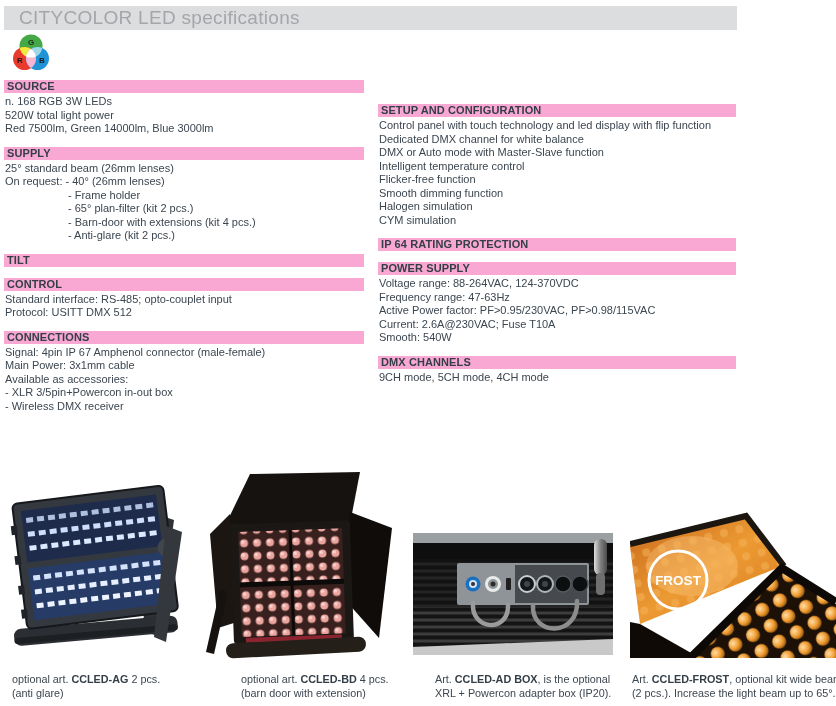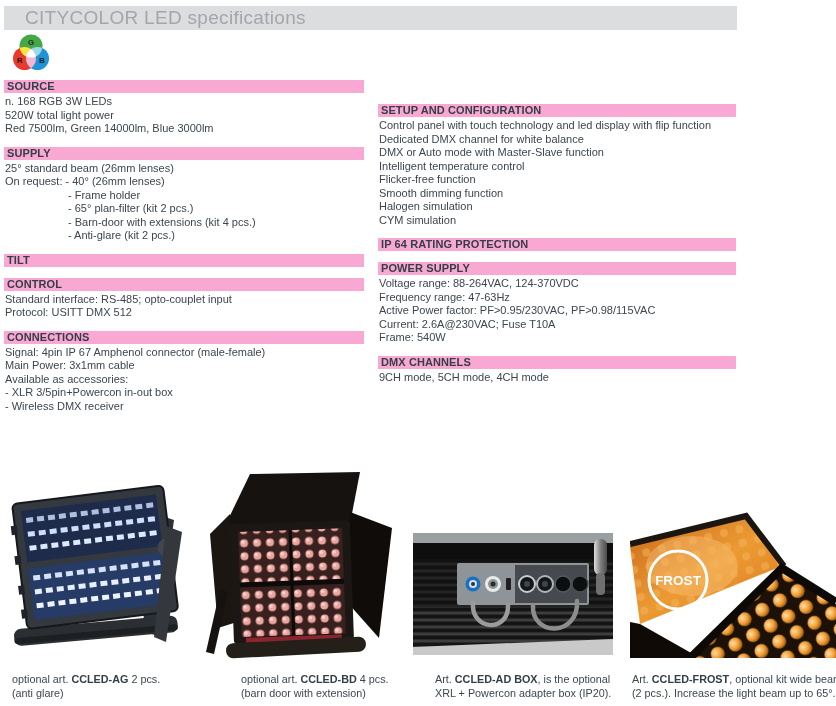--- a/index.html
+++ b/index.html
@@ -1,20 +1,20 @@
 <!DOCTYPE html>
 <html><head>
 <meta charset="utf-8">
 <style>
   html,body{margin:0;padding:0;background:#fff;}
   .page{position:relative;width:836px;height:706px;background:#ffffff;overflow:hidden;
         font-family:"Liberation Sans",sans-serif;}
   
   .title-bar{position:absolute;left:4px;top:6px;width:733px;height:24px;background:#dbdddf;
-             color:#a4a6a9;font-size:19px;line-height:24px;padding-left:21px;box-sizing:border-box;
+             color:#a4a6a9;font-size:19px;line-height:24px;padding-left:15px;box-sizing:border-box;
              letter-spacing:.3px;white-space:nowrap;}
   .logo{position:absolute;left:9px;top:33px;}
   
   .col{position:absolute;top:80px;}
   #col-left{left:4px;width:360px;}
   #col-right{left:378px;width:358px;margin-top:24px;}
   .spec{margin:0 0 11px 0;}
   .bar{margin:0 0 2px 0;background:#f9a8d4;color:#333e47;font-size:11px;font-weight:bold;
        height:13px;line-height:13px;padding:0 0 0 3px;letter-spacing:.1px;}
   .ln{margin:0;font-size:11px;line-height:13.5px;color:#3c4650;padding-left:1px;white-space:nowrap;}
@@ -108,21 +108,21 @@
     </section>
     <section class="spec">
       <h3 class="bar">IP 64 RATING PROTECTION</h3>
     </section>
     <section class="spec">
       <h3 class="bar">POWER SUPPLY</h3>
       <p class="ln">Voltage range: 88-264VAC, 124-370VDC</p>
       <p class="ln">Frequency range: 47-63Hz</p>
       <p class="ln">Active Power factor: PF&gt;0.95/230VAC, PF&gt;0.98/115VAC</p>
       <p class="ln">Current: 2.6A@230VAC; Fuse T10A</p>
-      <p class="ln">Frame: 540W</p>
+      <p class="ln">Smooth: 540W</p>
     </section>
     <section class="spec">
       <h3 class="bar">DMX CHANNELS</h3>
       <p class="ln">9CH mode, 5CH mode, 4CH mode</p>
     </section>
   </div>
 
   <div class="fig" style="left:8px;top:484px;width:185px;height:174px;">
     <svg width="185" height="174" viewBox="0 0 185 174">
       <path d="M148,30 L166,36 L150,152 L134,147 Z" fill="#2e3237"></path>

